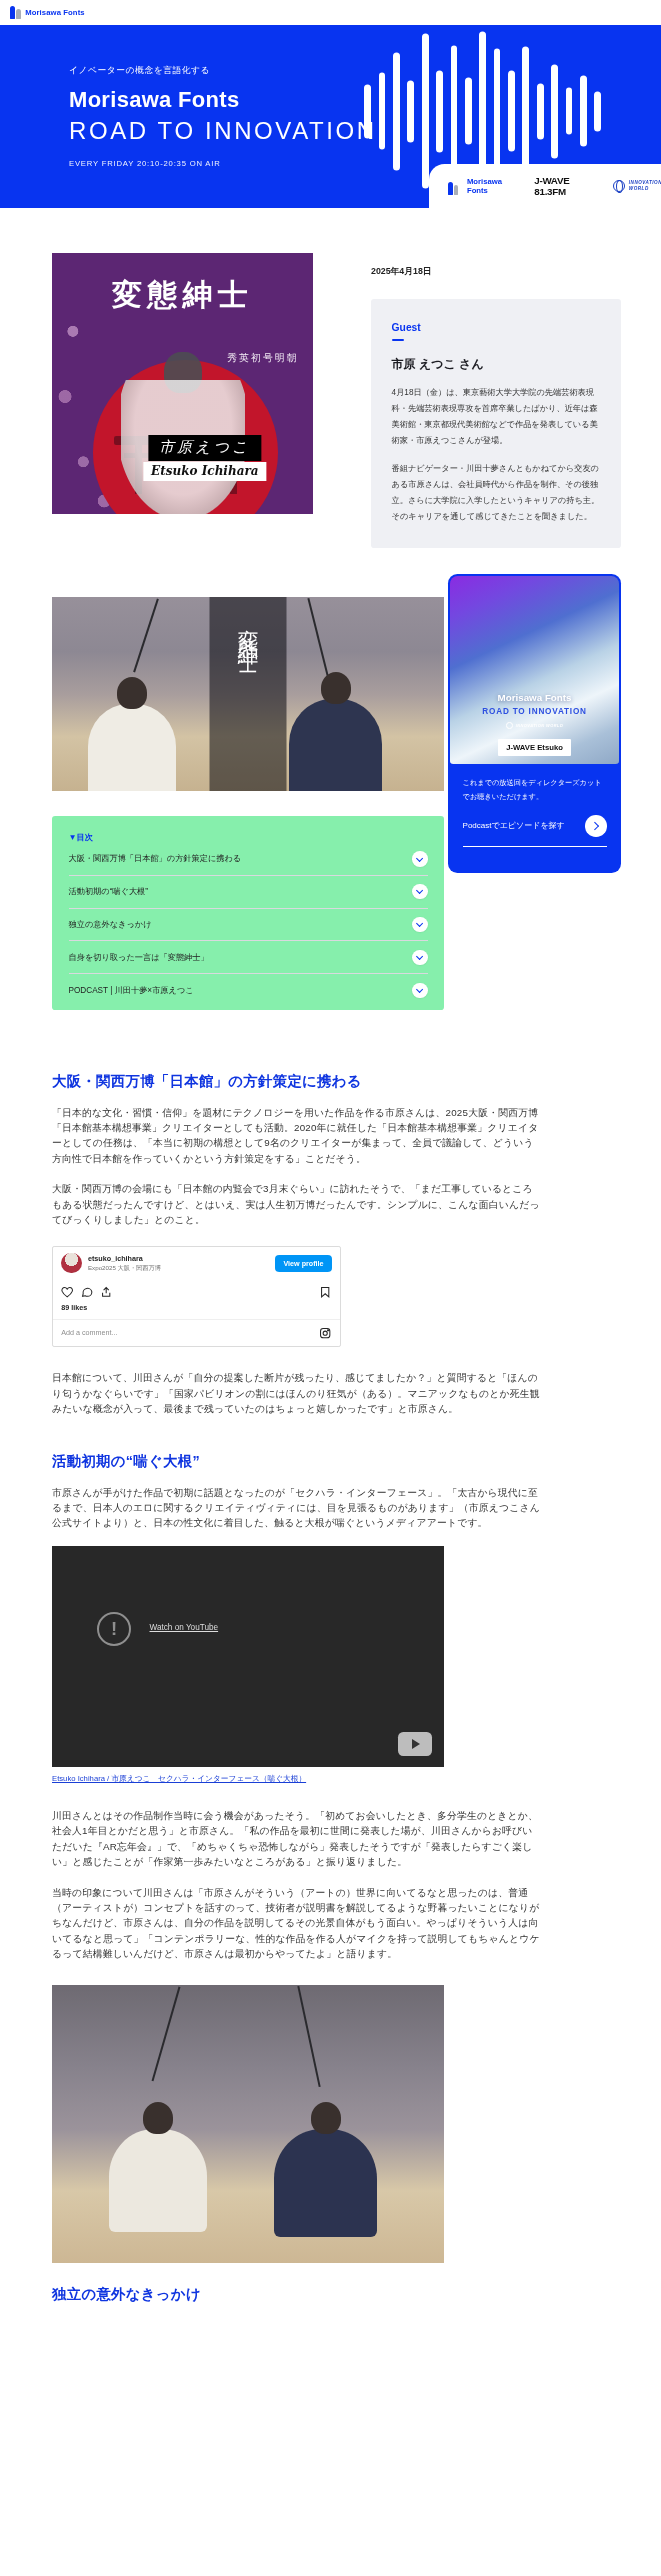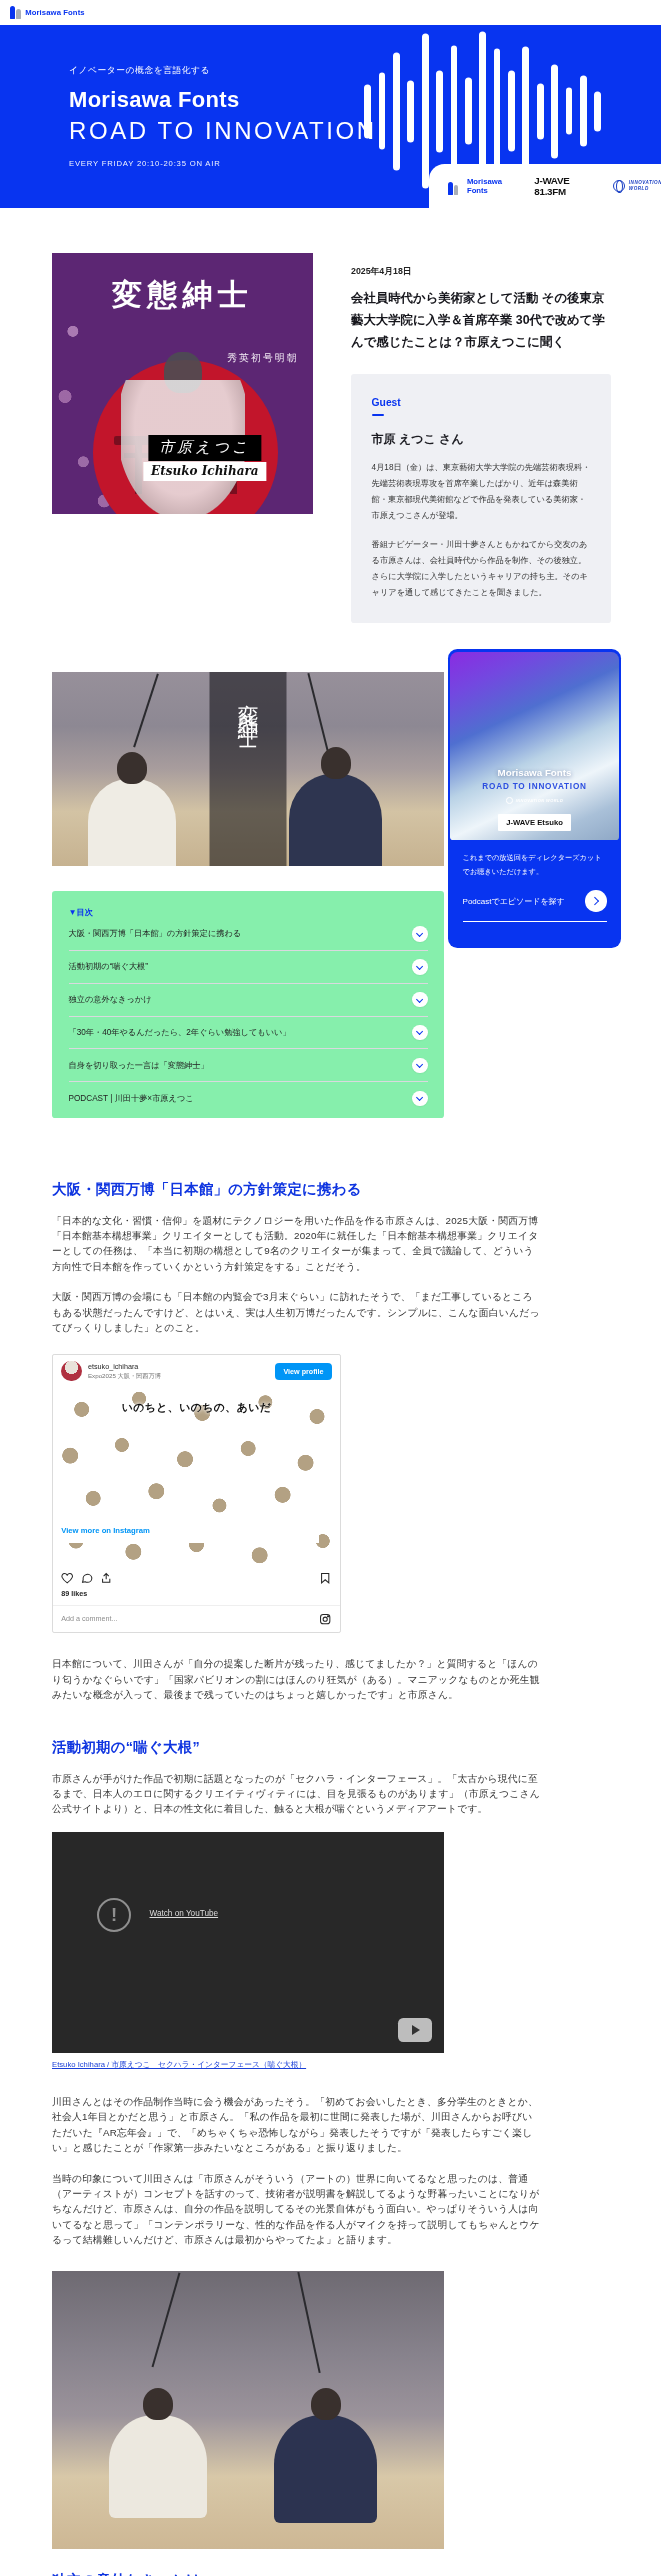--- a/index.html
+++ b/index.html
@@ -69,21 +69,21 @@
                font-family:"DejaVu Serif","Liberation Serif",serif; font-size:30px; font-weight:600;
                letter-spacing:5.2px; }
   .art-font { position:absolute; right:14.4px; top:99px; color:#f4eef6;
               font-family:"DejaVu Serif","Liberation Serif",serif; font-size:9.8px; letter-spacing:2.1px; }
   .plates { position:absolute; left:50%; transform:translateX(-32%); bottom:33px; text-align:center;font-style:italic; }
   .plate-ja { display:inline-block; background:#000; color:#fff; padding:3.6px 10.3px;
               font-family:"DejaVu Serif","Liberation Serif",serif; font-size:15px; letter-spacing:3.1px; }
   .plate-en { display:block; margin-top:1px; background:#fff; color:#111; padding:2.6px 8.2px;
               font-family:"DejaVu Serif","Liberation Serif",serif; font-size:12px; font-weight:bold; }
 
-  .ep-info { margin-left:38px; width:260px; }
+  .ep-info { margin-left:58px; width:260px; }
   .ep-date { font-size:8.8px; font-weight:bold; color:#222; margin-top:13.4px; }
   .ep-title { margin-top:8.2px; font-size:12.4px; font-weight:bold; color:#16161c; line-height:1.8; }
   .guest { margin-top:20.6px; background:#eff0f4; border-radius:3.1px; padding:23px 20.6px; }
   .guest-label { color:#0834f0; font-size:10.3px; font-weight:bold; }
   .guest-bar { width:12.4px; height:2.1px; background:#0834f0; margin:6.2px 0 14.4px; border-radius:1px; }
   .guest-name { font-size:12px; font-weight:bold; color:#1c1c22; }
   .guest p { margin-top:12.4px; font-size:8.2px; line-height:1.95; color:#333; }
 
   
   .mid { display:flex; align-items:flex-start; margin-top:26px; }
@@ -142,21 +142,21 @@
   .sections { width:489px; margin-top:62px; }
   .sec-h { color:#0f35e0; font-size:14.4px; font-weight:bold; letter-spacing:0.3px; }
   .para { margin-top:13.4px; font-size:9.8px; line-height:1.56; color:#333; letter-spacing:0.2px; white-space:pre-line; }
 
   
   .ig { width:289px; margin-top:18.5px; border:0.5px solid #dbdbdb; border-radius:2.1px; background:#fff; }
   .ig-head { display:flex; align-items:center; padding:6.2px 8.2px; }
   .ig-avatar { width:20.6px; height:20.6px; border-radius:50%; flex:none;
                background:radial-gradient(circle at 50% 32%,#e9e2da 0 38%,#b03040 39% 70%,#8e2433 100%); }
   .ig-id { margin-left:6.2px; flex:1; }
-  .ig-user { font-size:7.2px; font-weight:normal; color:#262626; }
+  .ig-user { font-size:7.2px; font-weight:bold; color:#262626; }
   .ig-loc { font-size:6.2px; color:#737373; margin-top:1px; }
   .ig-btn { background:#0095f6; color:#fff; font-size:7.2px; font-weight:bold; border:none;
             border-radius:4.1px; padding:4.1px 8.2px; cursor:pointer; }
   .ig-media { position:relative; height:178px; overflow:hidden; background:#fff;
               background-image:
                 radial-gradient(circle at 10% 12%, #b3a183 0 7.2px, transparent 7.7px),
                 radial-gradient(circle at 30% 6%,  #b3a183 0 6.7px, transparent 7.2px),
                 radial-gradient(circle at 52% 14%, #b3a183 0 7.7px, transparent 8.2px),
                 radial-gradient(circle at 74% 8%,  #b3a183 0 6.7px, transparent 7.2px),
                 radial-gradient(circle at 92% 16%, #b3a183 0 7.2px, transparent 7.7px),
@@ -282,21 +282,20 @@
       <div class="art-title">変態紳士</div>
       <div class="art-font">秀英初号明朝</div>
       <div class="plates">
         <span class="plate-ja">市原えつこ</span>
         <span class="plate-en">Etsuko Ichihara</span>
       </div>
     </div>
 
     <div class="ep-info">
       <div class="ep-date">2025年4月18日</div>
-      <h1 class="ep-title">会社員時代から美術家として活動 その後東京藝大大学院に入学＆首席卒業 30代で改めて学んで感じたことは？市原えつこに聞く</h1>
 
       <div class="guest">
         <div class="guest-label">Guest</div>
         <div class="guest-bar"></div>
         <div class="guest-name">市原 えつこ さん</div>
         <p>4月18日（金）は、東京藝術大学大学院の先端芸術表現科・先端芸術表現専攻を首席卒業したばかり、近年は森美術館・東京都現代美術館などで作品を発表している美術家・市原えつこさんが登場。</p>
         <p>番組ナビゲーター・川田十夢さんともかねてから交友のある市原さんは、会社員時代から作品を制作、その後独立。さらに大学院に入学したというキャリアの持ち主。そのキャリアを通して感じてきたことを聞きました。</p>
       </div>
     </div>
   </div>
@@ -325,24 +324,20 @@
         </div>
         <div class="toc-row">
           <span class="txt">活動初期の“喘ぐ大根”</span>
             <span class="chev"></span>
         </div>
         <div class="toc-row">
           <span class="txt">独立の意外なきっかけ</span>
             <span class="chev"></span>
         </div>
         <div class="toc-row">
-          <span class="txt">「30年・40年やるんだったら、2年ぐらい勉強してもいい」</span>
-            <span class="chev"></span>
-        </div>
-        <div class="toc-row">
           <span class="txt">自身を切り取った一言は「変態紳士」</span>
             <span class="chev"></span>
         </div>
         <div class="toc-row">
           <span class="txt">PODCAST | 川田十夢×市原えつこ</span>
             <span class="chev"></span>
         </div>
       </div>
     </div>
 
@@ -377,26 +372,20 @@
     <p class="para" style="margin-top:15.5px">大阪・関西万博の会場にも「日本館の内覧会で3月末ぐらい」に訪れたそうで、「まだ工事しているところもある状態だったんですけど、とはいえ、実は人生初万博だったんです。シンプルに、こんな面白いんだってびっくりしました」とのこと。</p>
 
     <div class="ig">
       <div class="ig-head">
         <span class="ig-avatar"></span>
         <span class="ig-id">
           <div class="ig-user">etsuko_ichihara</div>
           <div class="ig-loc">Expo2025 大阪・関西万博</div>
         </span>
         <button class="ig-btn">View profile</button>
-      </div>
-      <div class="ig-media">
-        <div class="ig-media-title">いのちと、いのちの、あいだ</div>
-        <div class="ig-viewmore">
-          <a>View more on Instagram</a>
-        </div>
       </div>
       <div class="ig-actions">
         <svg width="12.4" height="12.4" viewBox="0 0 24 24" fill="none" stroke="#262626" stroke-width="2">
             <path d="M12 21s-8-5.5-10-11c-1-3 1-7 5-7 2.5 0 4 1.5 5 3 1-1.5 2.5-3 5-3 4 0 6 4 5 7-2 5.5-10 11-10 11z"></path>
           </svg>
         <svg width="12.4" height="12.4" viewBox="0 0 24 24" fill="none" stroke="#262626" stroke-width="2">
             <path d="M21 11.5a8.5 8.5 0 0 1-8.5 8.5c-1.6 0-3.1-.4-4.4-1.2L3 20l1.2-5.1A8.5 8.5 0 1 1 21 11.5z"></path>
           </svg>
         <svg width="12.4" height="12.4" viewBox="0 0 24 24" fill="none" stroke="#262626" stroke-width="2">
             <path d="M12 14V3M7 8l5-5 5 5M5 13v7h14v-7"></path>

